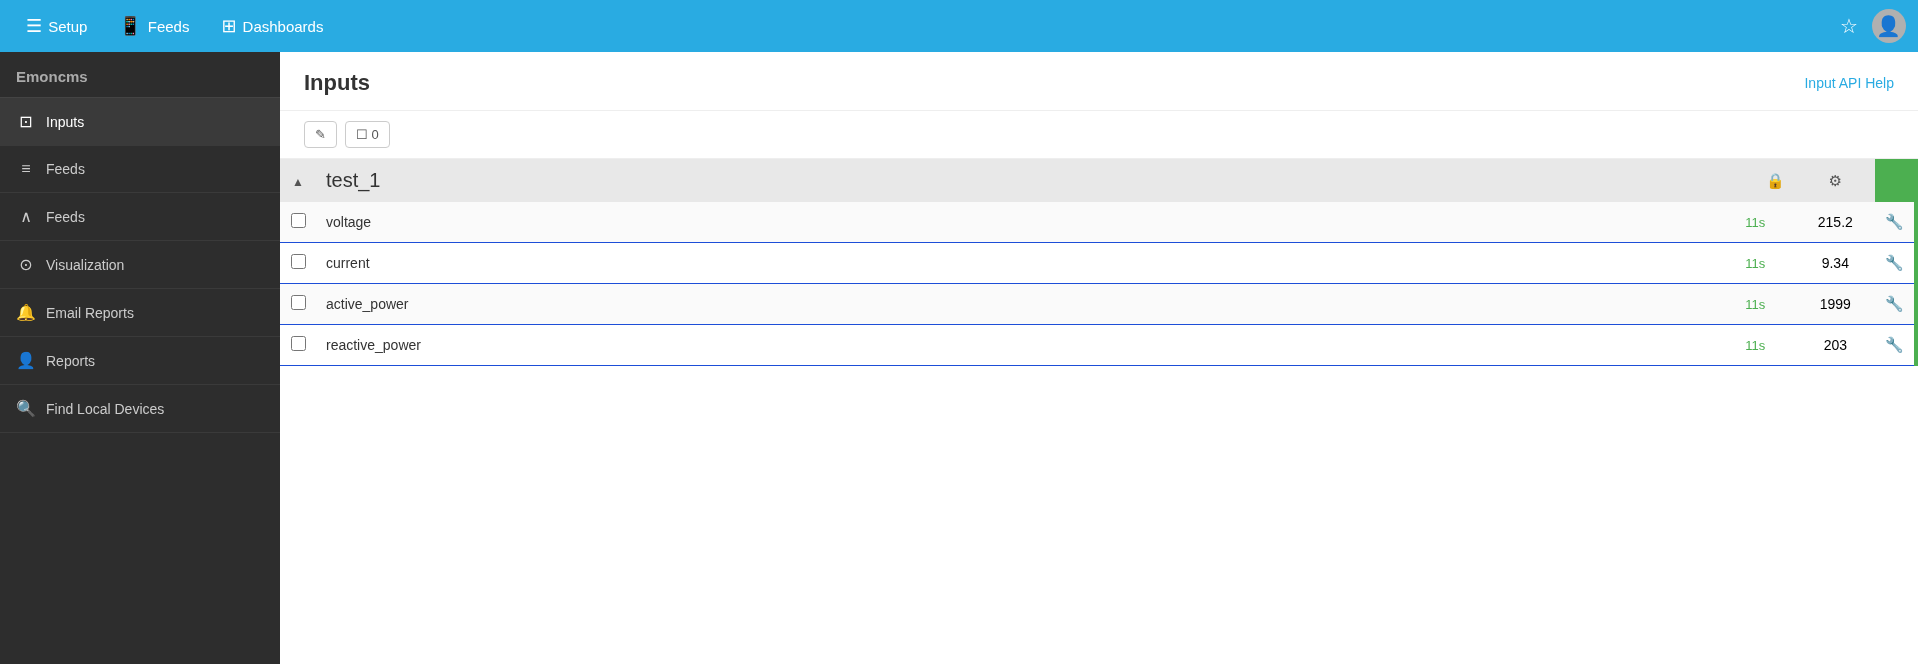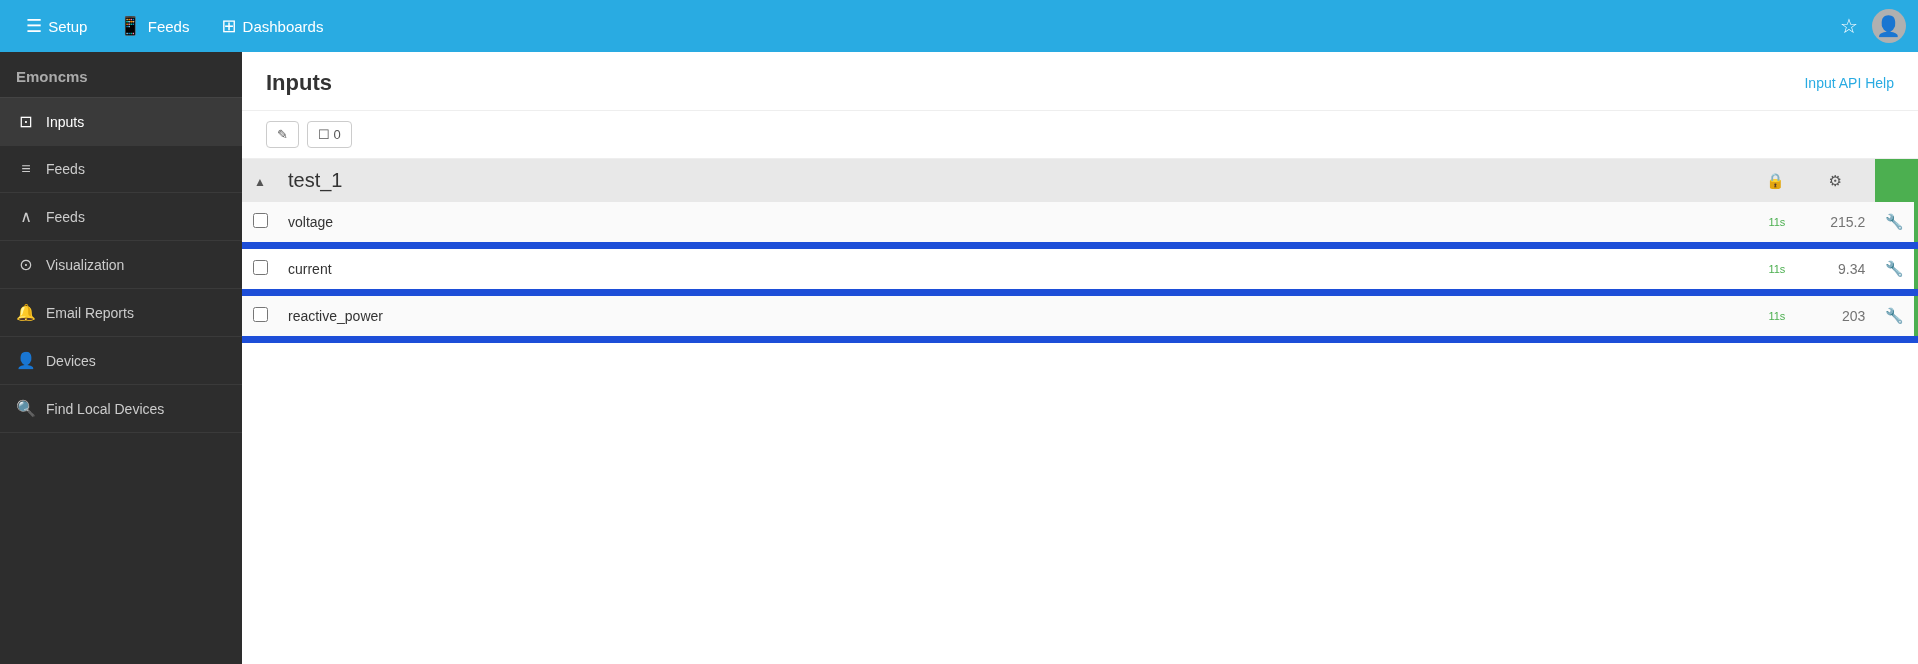--- a/index.html
+++ b/index.html
@@ -58,21 +58,21 @@
 
     
     .main-layout {
       display: flex;
       flex: 1;
       overflow: hidden;
     }
 
     
     .sidebar {
-      width: 242px;
+      width: 280px;
       background: #2d2d2d;
       color: #ccc;
       flex-shrink: 0;
       display: flex;
       flex-direction: column;
       overflow-y: auto;
     }
     .sidebar-brand {
       padding: 16px 16px 12px 16px;
       color: #aaa;
@@ -155,28 +155,28 @@
       color: #333;
     }
     .group-header-row td.group-name {
       font-size: 20px;
     }
     .group-header-row td.group-actions {
       text-align: right;
     }
     .input-row td {
       padding: 11px 10px;
-      border-bottom: 7px solid #1d4ed8;
+      border-bottom: 1px solid #1d4ed8;
       vertical-align: middle;
     }
     .input-row:nth-child(even) td { background: #fafafa; }
     .input-row td.check-col { width: 36px; text-align: center; }
     .input-row td.name-col { color: #333; font-size: 14px; }
-    .input-row td.time-col { text-align: right; color: #4caf50; font-size: 11px; font-weight: 500; width: 60px; }
-    .input-row td.val-col { text-align: right; color: #737373; font-size: 14px; width: 80px; }
+    .input-row td.time-col { color: #4caf50; font-size: 13px; font-weight: 500; width: 60px; }
+    .input-row td.val-col { text-align: center; color: #000000; font-size: 14px; width: 80px; }
     .input-row td.action-col { text-align: center; width: 36px; }
 
     .wrench-icon { color: #555; font-size: 15px; cursor: pointer; }
 
     .lock-icon { font-size: 15px; color: #555; }
     .gear-icon { font-size: 15px; color: #555; }
     .table-wrapper {
       position: relative;
     }
     .right-green-border {
@@ -237,21 +237,21 @@
     <div class="sidebar-item">
       <span class="si-icon">⊙</span>
       <span>Visualization</span>
     </div>
     <div class="sidebar-item">
       <span class="si-icon">🔔</span>
       <span>Email Reports</span>
     </div>
     <div class="sidebar-item">
       <span class="si-icon">👤</span>
-      <span>Devices</span>
+      <span>Reports</span>
     </div>
     <div class="sidebar-item">
       <span class="si-icon">🔍</span>
       <span>Find Local Devices</span>
     </div>
   </aside>
 
   <main class="content">
     <div class="content-header">
       <h1 class="page-title">Inputs</h1>
@@ -308,20 +308,32 @@
       <td class="time-col">11s</td>
       <td class="val-col">9.34</td>
       <td class="action-col right-green-border">
         <span class="wrench-icon">🔧</span>
       </td>
     </tr>
             <tr class="input-row">
       <td class="check-col">
         <input type="checkbox" style="">
       </td>
+      <td class="name-col">active_power</td>
+      <td></td>
+      <td class="time-col">11s</td>
+      <td class="val-col">1999</td>
+      <td class="action-col right-green-border">
+        <span class="wrench-icon">🔧</span>
+      </td>
+    </tr>
+            <tr class="input-row">
+      <td class="check-col">
+        <input type="checkbox" style="">
+      </td>
       <td class="name-col">reactive_power</td>
       <td></td>
       <td class="time-col">11s</td>
       <td class="val-col">203</td>
       <td class="action-col right-green-border">
         <span class="wrench-icon">🔧</span>
       </td>
     </tr>
           </tbody>
       </table>

